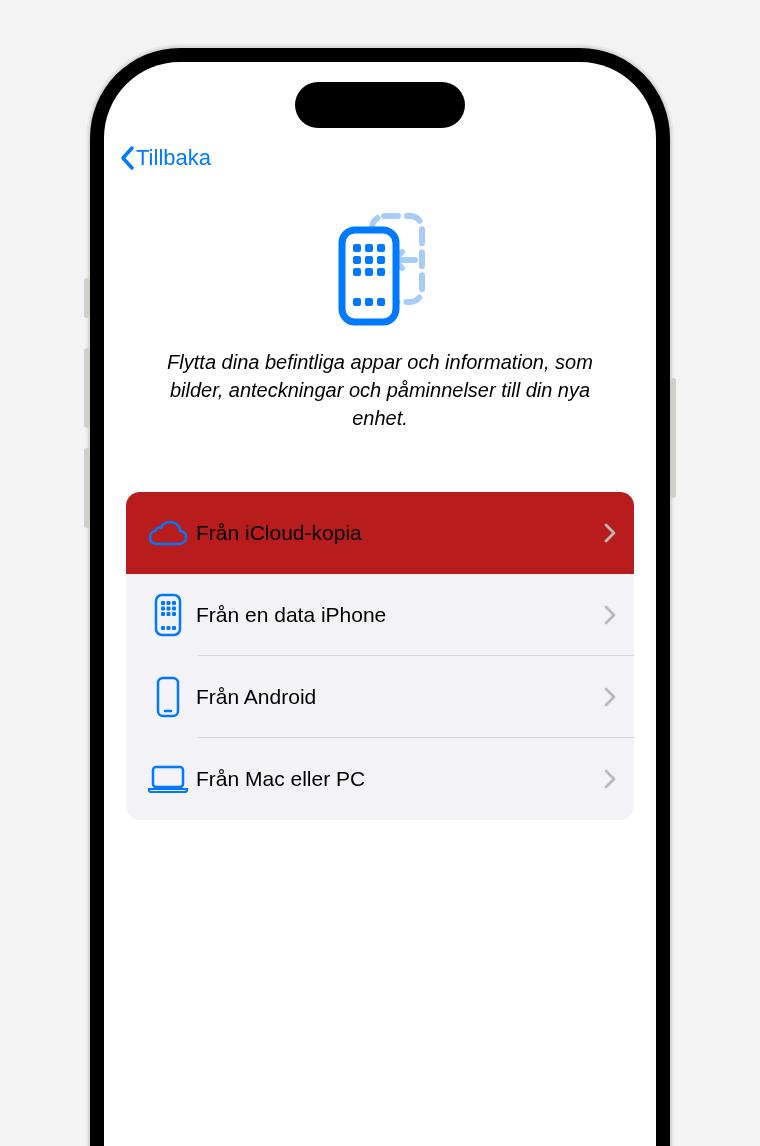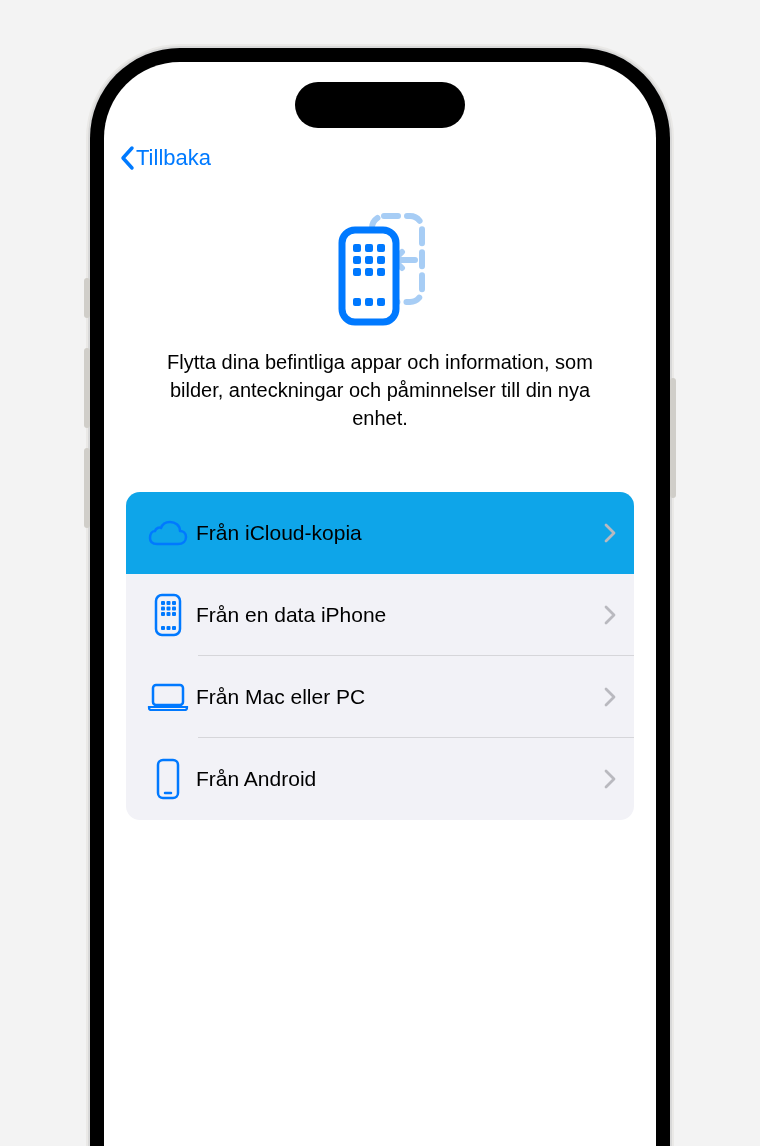--- a/index.html
+++ b/index.html
@@ -98,36 +98,37 @@
   font-weight: 700;
   line-height: 1.15;
   letter-spacing: -0.3px;
   margin-bottom: 14px;
 }
 .hero-desc {
   font-size: 20px;
   line-height: 1.4;
   color: #000;
   padding: 0 8px;
+  font-style: italic;
 }
 .options {
   margin: 60px 22px 0 22px;
   background: #f2f2f7;
   border-radius: 14px;
   overflow: hidden;
 }
 .option {
   display: flex;
   align-items: center;
   height: 82px;
   padding: 0 18px 0 14px;
   position: relative;
   cursor: pointer;
 }
-.option.selected { background: #0ea5e9; }
+.option.selected { background: #b91c1c; }
 .option:not(.selected):not(:last-child)::after {
   content: "";
   position: absolute;
   left: 72px;
   right: 0;
   bottom: 0;
   height: 1px;
   background: #d6d6da;
 }
 .option-icon {
@@ -248,40 +249,40 @@
           </svg>
         </div>
         <div class="option-label">Från en data iPhone</div>
         <svg class="chevron" width="12" height="20" viewBox="0 0 12 20">
           <polyline points="2,2 10,10 2,18" stroke="currentColor" stroke-width="2.8" fill="none" stroke-linecap="round" stroke-linejoin="round"></polyline>
         </svg>
       </div>
 
       <div class="option">
         <div class="option-icon">
+          <svg width="26" height="42" viewBox="0 0 26 42">
+            <rect x="3" y="2" width="20" height="38" rx="5" fill="none" stroke="#0079ff" stroke-width="2.5"></rect>
+            <line x1="10" y1="35" x2="16" y2="35" stroke="#0079ff" stroke-width="2.5" stroke-linecap="round"></line>
+          </svg>
+        </div>
+        <div class="option-label">Från Android</div>
+        <svg class="chevron" width="12" height="20" viewBox="0 0 12 20">
+          <polyline points="2,2 10,10 2,18" stroke="currentColor" stroke-width="2.8" fill="none" stroke-linecap="round" stroke-linejoin="round"></polyline>
+        </svg>
+      </div>
+
+      <div class="option">
+        <div class="option-icon">
           <svg width="44" height="30" viewBox="0 0 44 30">
             <rect x="7" y="3" width="30" height="20" rx="3" fill="none" stroke="#0079ff" stroke-width="2.5"></rect>
             <path d="M3 25 L41 25 L41 26 C41 27.5 40 28 38.5 28 L5.5 28 C4 28 3 27.5 3 26 Z" fill="none" stroke="#0079ff" stroke-width="2.2"></path>
           </svg>
         </div>
         <div class="option-label">Från Mac eller PC</div>
         <svg class="chevron" width="12" height="20" viewBox="0 0 12 20">
           <polyline points="2,2 10,10 2,18" stroke="currentColor" stroke-width="2.8" fill="none" stroke-linecap="round" stroke-linejoin="round"></polyline>
         </svg>
       </div>
 
-      <div class="option">
-        <div class="option-icon">
-          <svg width="26" height="42" viewBox="0 0 26 42">
-            <rect x="3" y="2" width="20" height="38" rx="5" fill="none" stroke="#0079ff" stroke-width="2.5"></rect>
-            <line x1="10" y1="35" x2="16" y2="35" stroke="#0079ff" stroke-width="2.5" stroke-linecap="round"></line>
-          </svg>
-        </div>
-        <div class="option-label">Från Android</div>
-        <svg class="chevron" width="12" height="20" viewBox="0 0 12 20">
-          <polyline points="2,2 10,10 2,18" stroke="currentColor" stroke-width="2.8" fill="none" stroke-linecap="round" stroke-linejoin="round"></polyline>
-        </svg>
-      </div>
-
     </div>
 
   </div>
 </div>
 
 </body></html>

